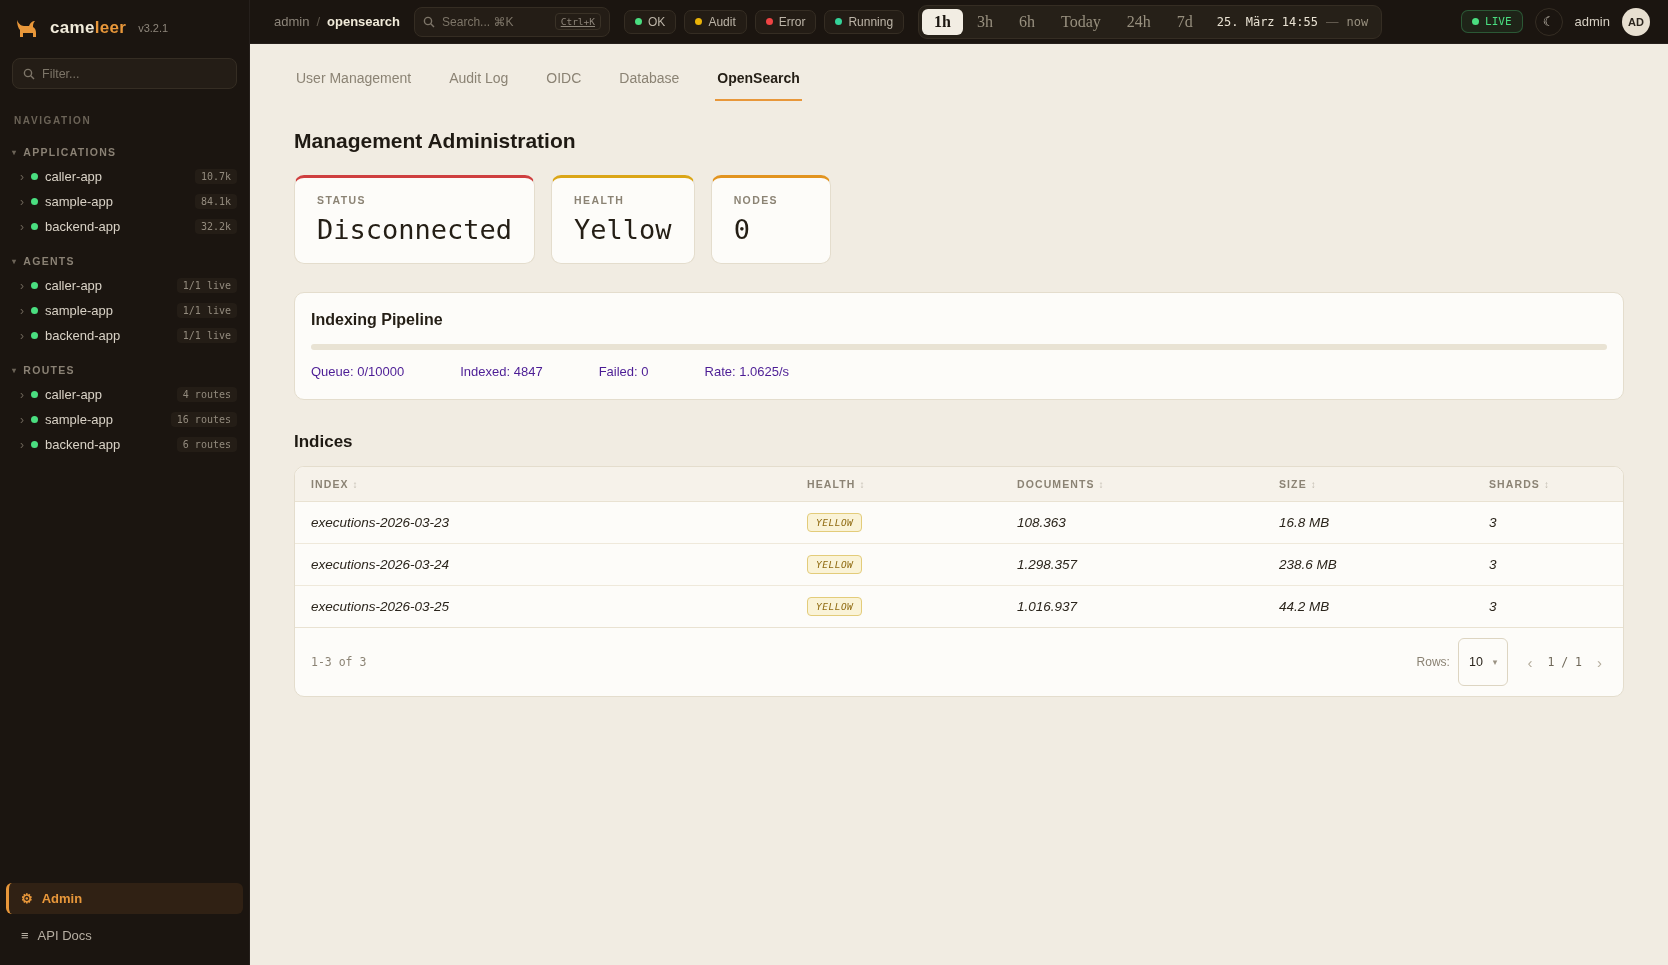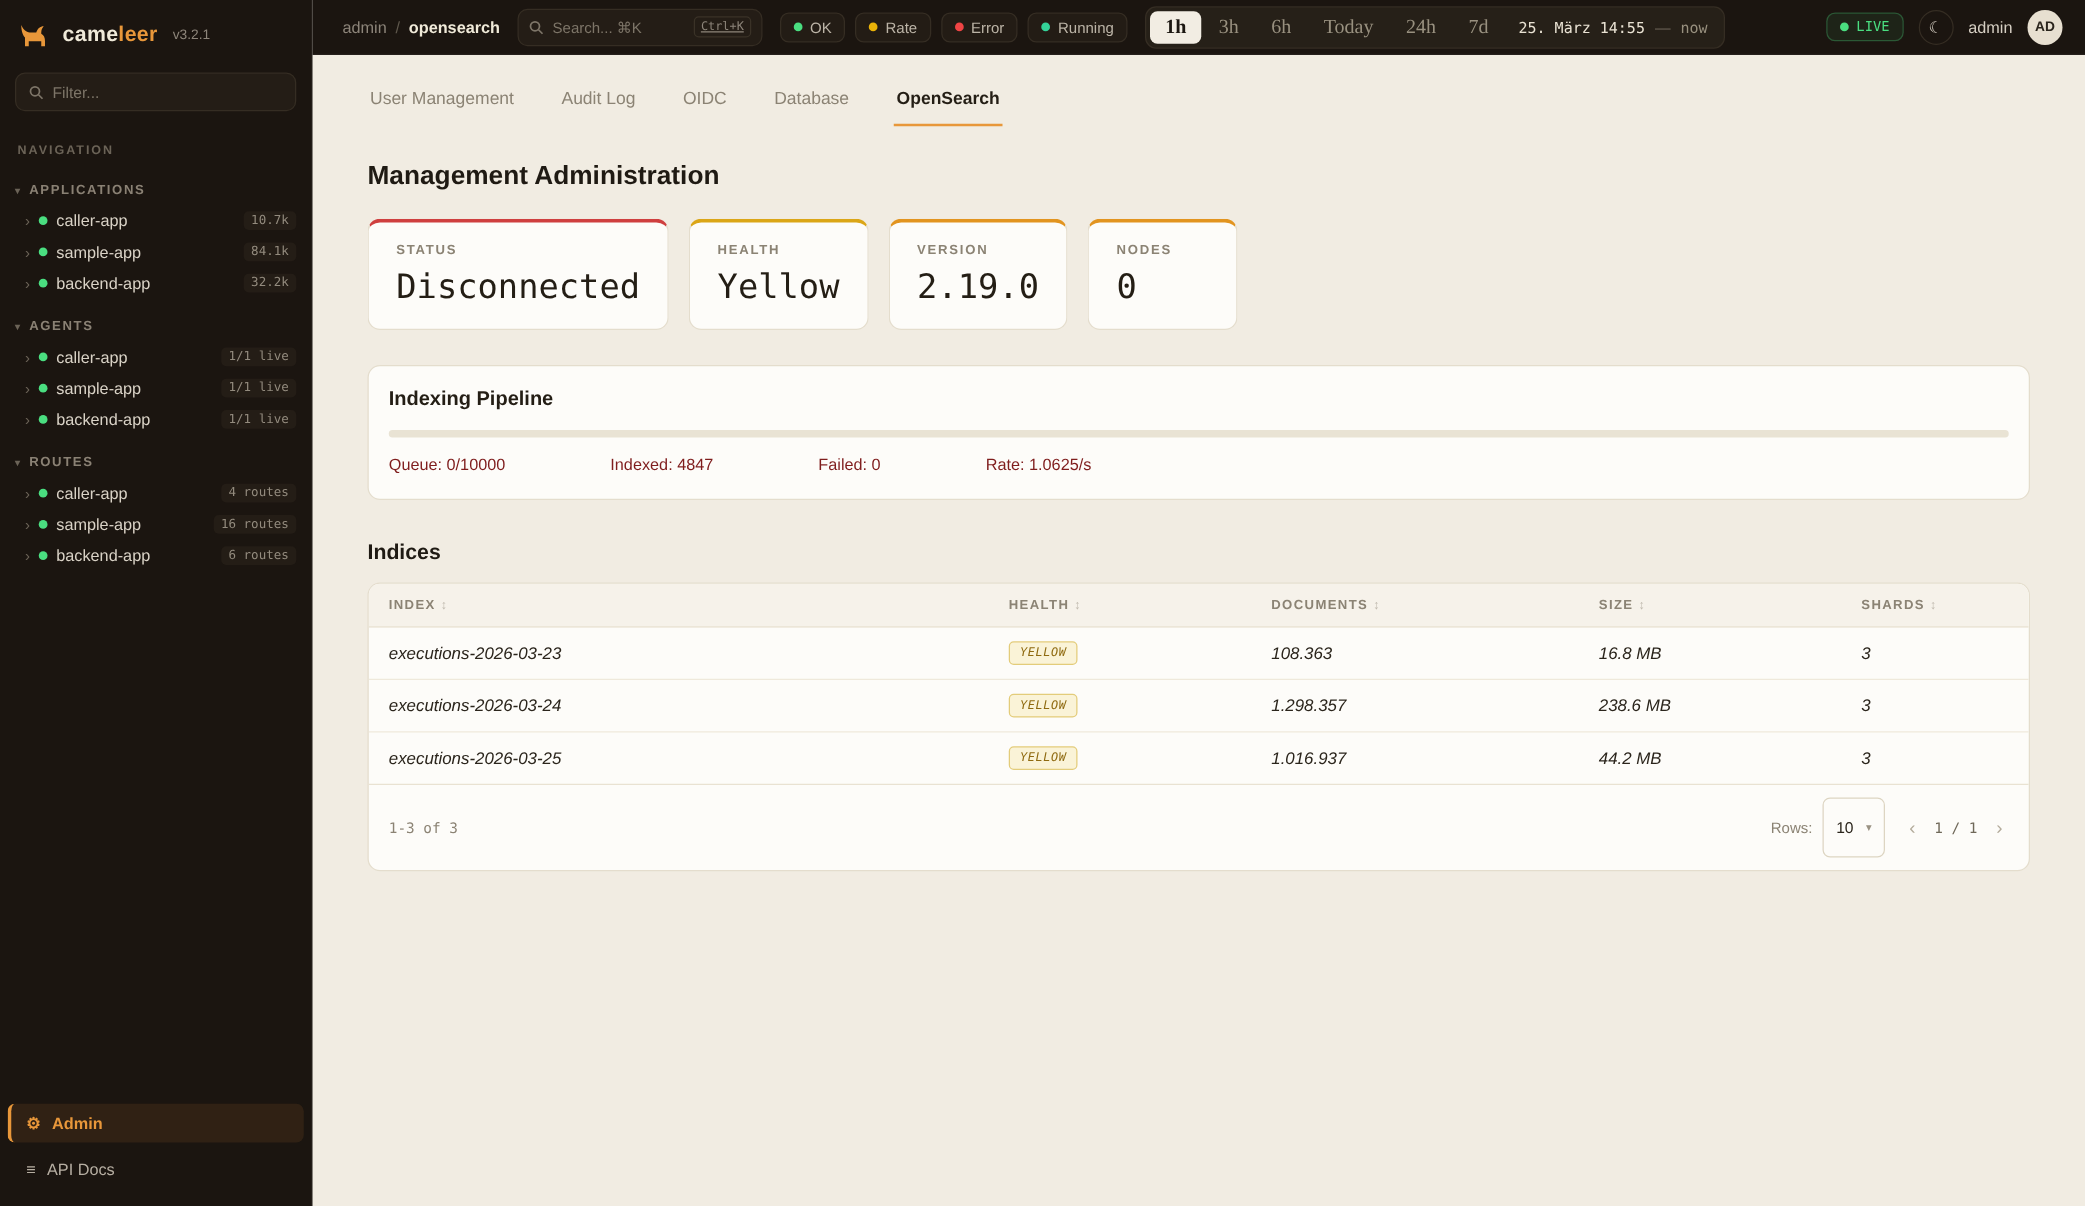--- a/index.html
+++ b/index.html
@@ -67,21 +67,21 @@
   .stat-row { display:flex; gap:16px; margin-top:22px; }
   .stat-card { background:#fdfcf9; border:1px solid #e4ddcd; border-top:3px solid #e2941f; border-radius:10px; padding:16px 22px 18px; min-width:120px; }
   .stat-label { font-size:10.5px; letter-spacing:1.4px; color:#8b8374; font-weight:700; }
   .stat-value { font-family:"DejaVu Sans Mono", monospace; font-size:27px; color:#241e15; margin-top:8px; font-weight:500; }
 
   .panel { background:#fdfcf9; border:1px solid #e4ddcd; border-radius:10px; margin-top:28px; }
   .pipeline { padding:18px 16px 20px; }
   .panel-title { font-size:16px; font-weight:700; color:#241e15; }
   .progress-track { height:6px; background:#e9e3d4; border-radius:4px; margin:15px 0 14px; overflow:hidden; }
   .progress-fill { height:100%; width:0%; background:#e8973a; border-radius:4px; }
-  .pipe-stats { display:flex; gap:84px; font-size:13px; color:#7f1d1d; }
+  .pipe-stats { display:flex; gap:56px; font-size:13px; color:#4c1d95; }
 
   .section-heading { font-size:17px; font-weight:700; margin-top:32px; color:#1f1a13; }
   .table-card { margin-top:14px; overflow:hidden; }
   .t-row { display:grid; grid-template-columns: 1fr 210px 262px 210px 150px; align-items:center; }
   .t-head { background:#f6f2ea; border-bottom:1px solid #e9e2d2; }
   .t-head .t-cell { font-size:10.5px; letter-spacing:1.1px; color:#8b8374; font-weight:700; padding:11px 16px; cursor:pointer; display:flex; align-items:center; gap:4px; }
   .sort-ic { font-size:10px; opacity:.5; }
   .t-body .t-row { border-bottom:1px solid #efe9db;font-style:italic; }
   .t-body .t-row:last-child { border-bottom:none; }
   .t-cell { padding:11px 16px; font-size:13.5px; color:#2b251c; }
@@ -223,21 +223,21 @@
       <span class="kbd">Ctrl+K</span>
     </div>
 
     <div class="chips">
       <div class="chip">
         <span class="dot" style="background: rgb(74, 222, 128);"></span>
         <span>OK</span>
       </div>
       <div class="chip">
         <span class="dot" style="background: rgb(234, 179, 8);"></span>
-        <span>Rate</span>
+        <span>Audit</span>
       </div>
       <div class="chip">
         <span class="dot" style="background: rgb(239, 68, 68);"></span>
         <span>Error</span>
       </div>
       <div class="chip">
         <span class="dot" style="background: rgb(52, 211, 153);"></span>
         <span>Running</span>
       </div>
     </div>
@@ -282,24 +282,20 @@
       <h1 class="page-title">Management Administration</h1>
 
       <div class="stat-row">
         <div class="stat-card" style="border-top-color: rgb(207, 63, 63);">
           <div class="stat-label">STATUS</div>
           <div class="stat-value">Disconnected</div>
         </div>
         <div class="stat-card" style="border-top-color: rgb(219, 166, 23);">
           <div class="stat-label">HEALTH</div>
           <div class="stat-value">Yellow</div>
-        </div>
-        <div class="stat-card" style="border-top-color: rgb(226, 148, 31);">
-          <div class="stat-label">VERSION</div>
-          <div class="stat-value">2.19.0</div>
         </div>
         <div class="stat-card" style="border-top-color: rgb(226, 148, 31);">
           <div class="stat-label">NODES</div>
           <div class="stat-value">0</div>
         </div>
       </div>
 
       <div class="panel pipeline">
         <div class="panel-title">Indexing Pipeline</div>
         <div class="progress-track">

